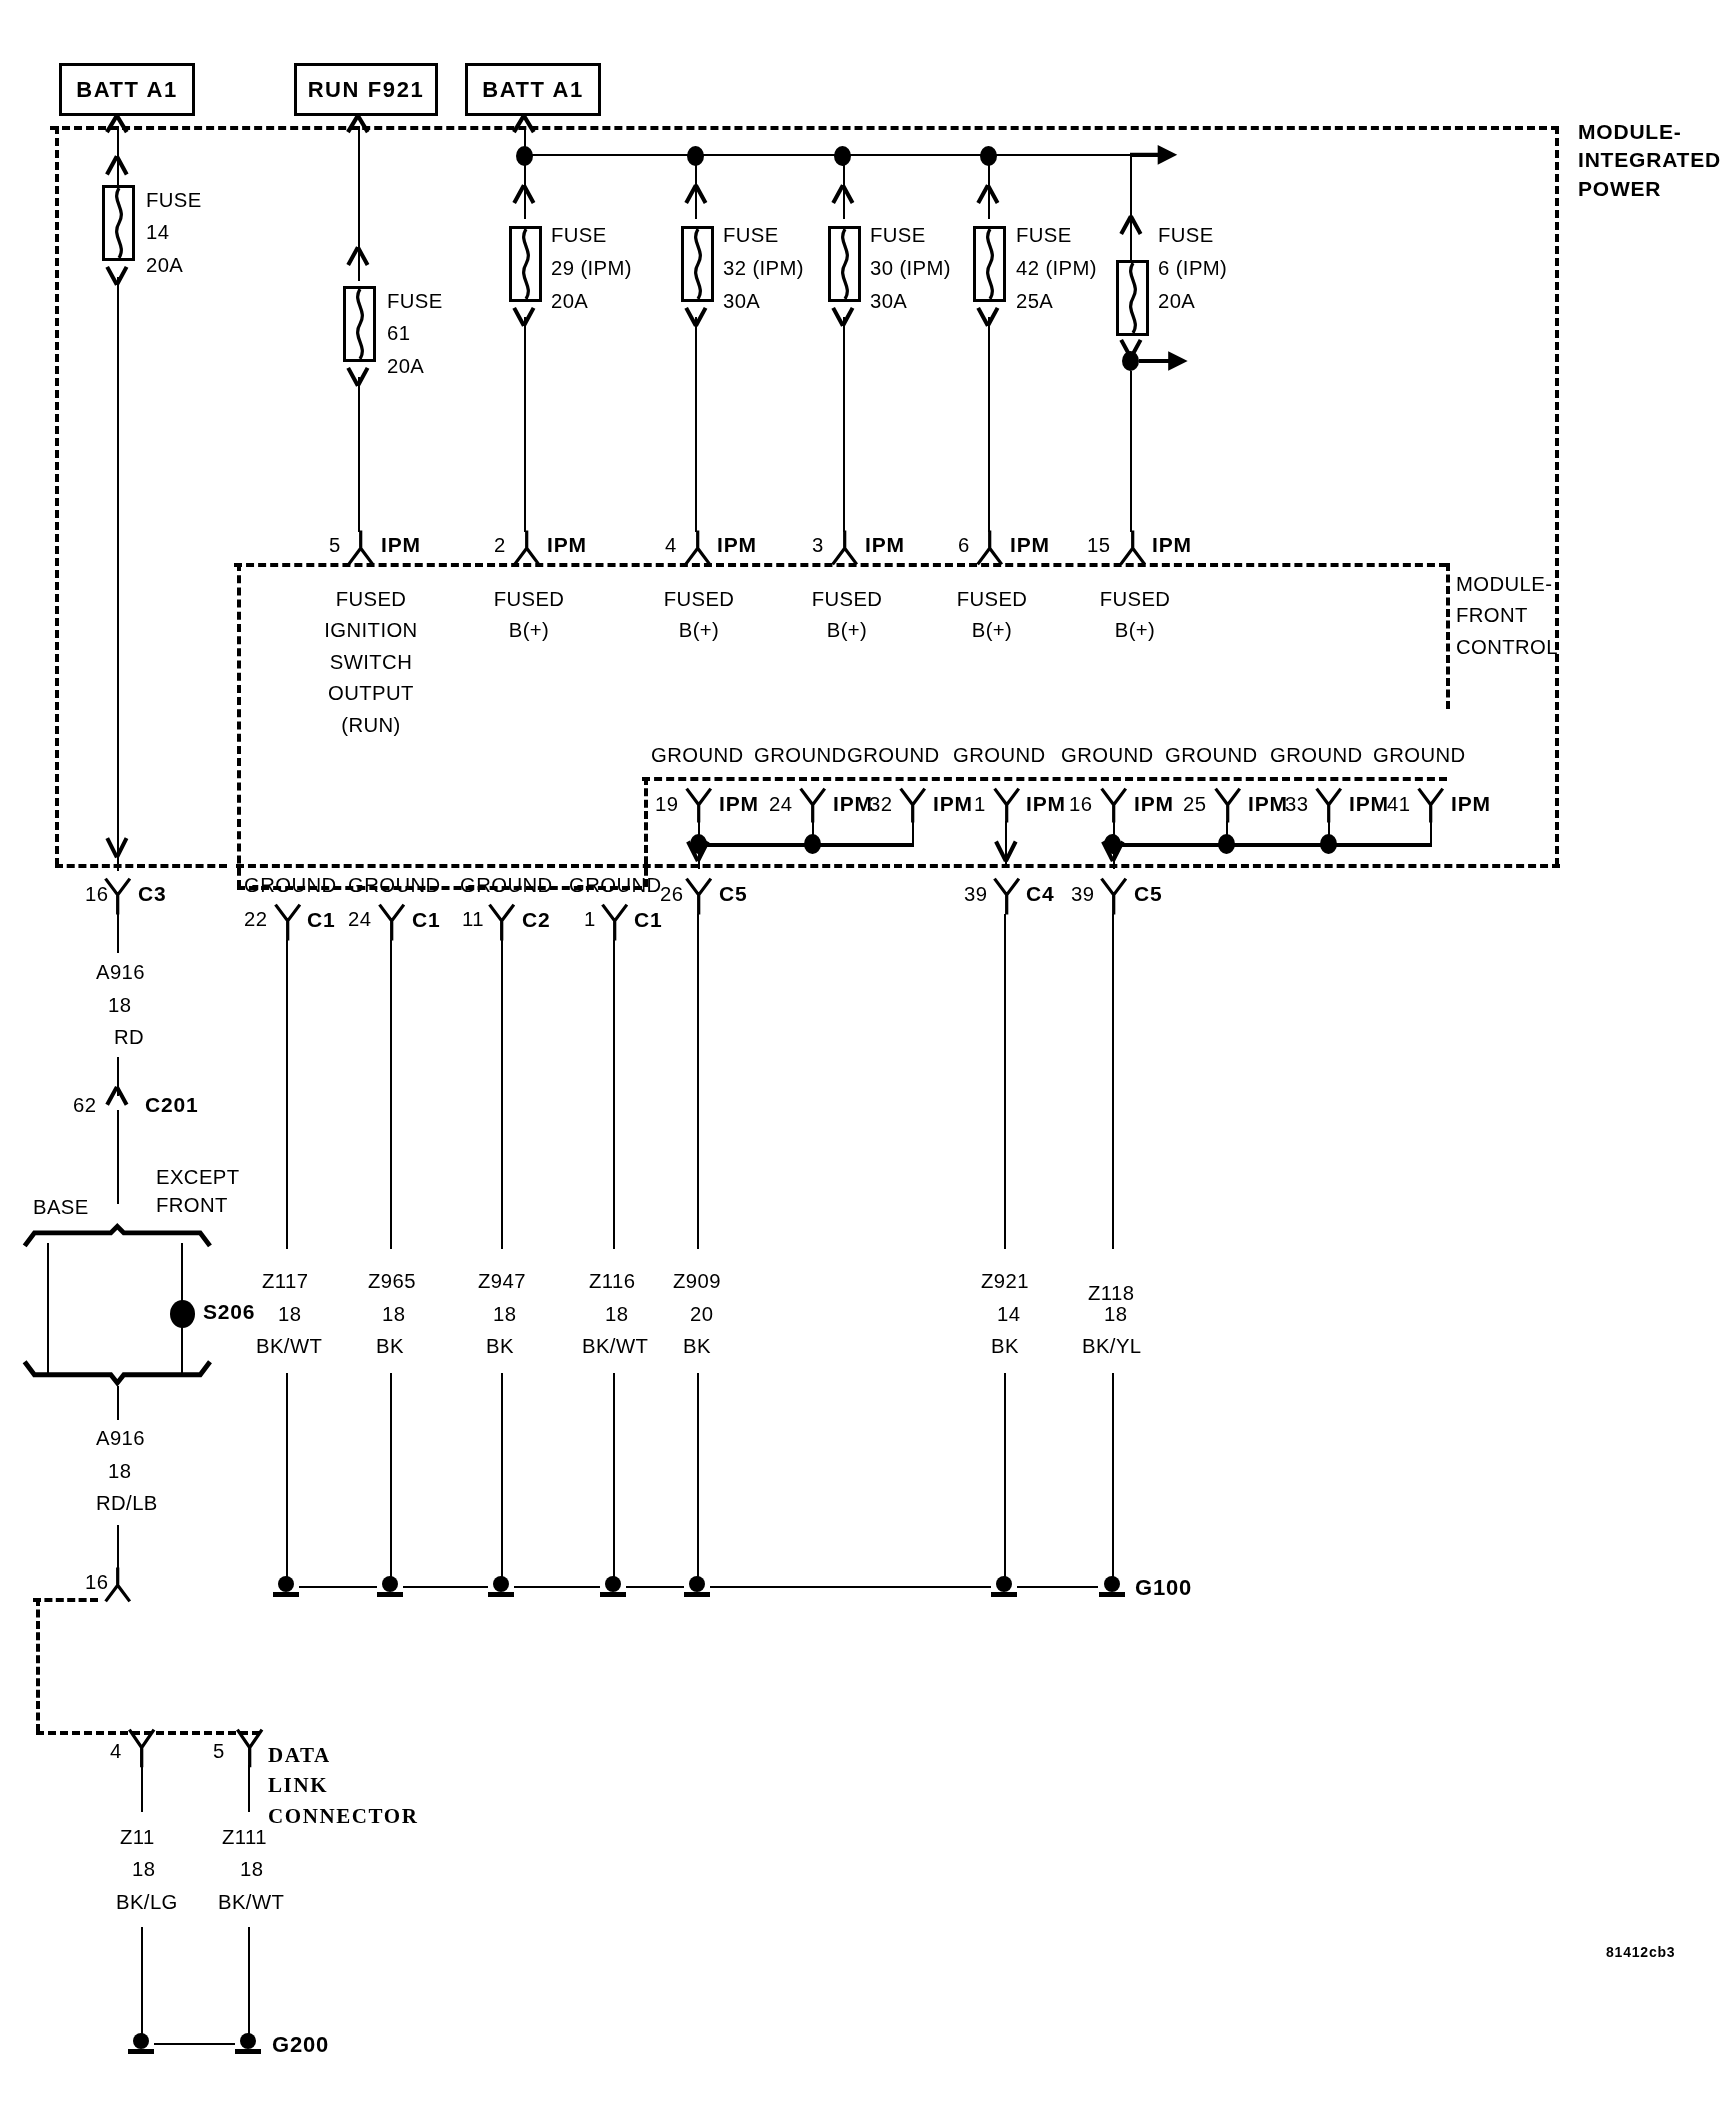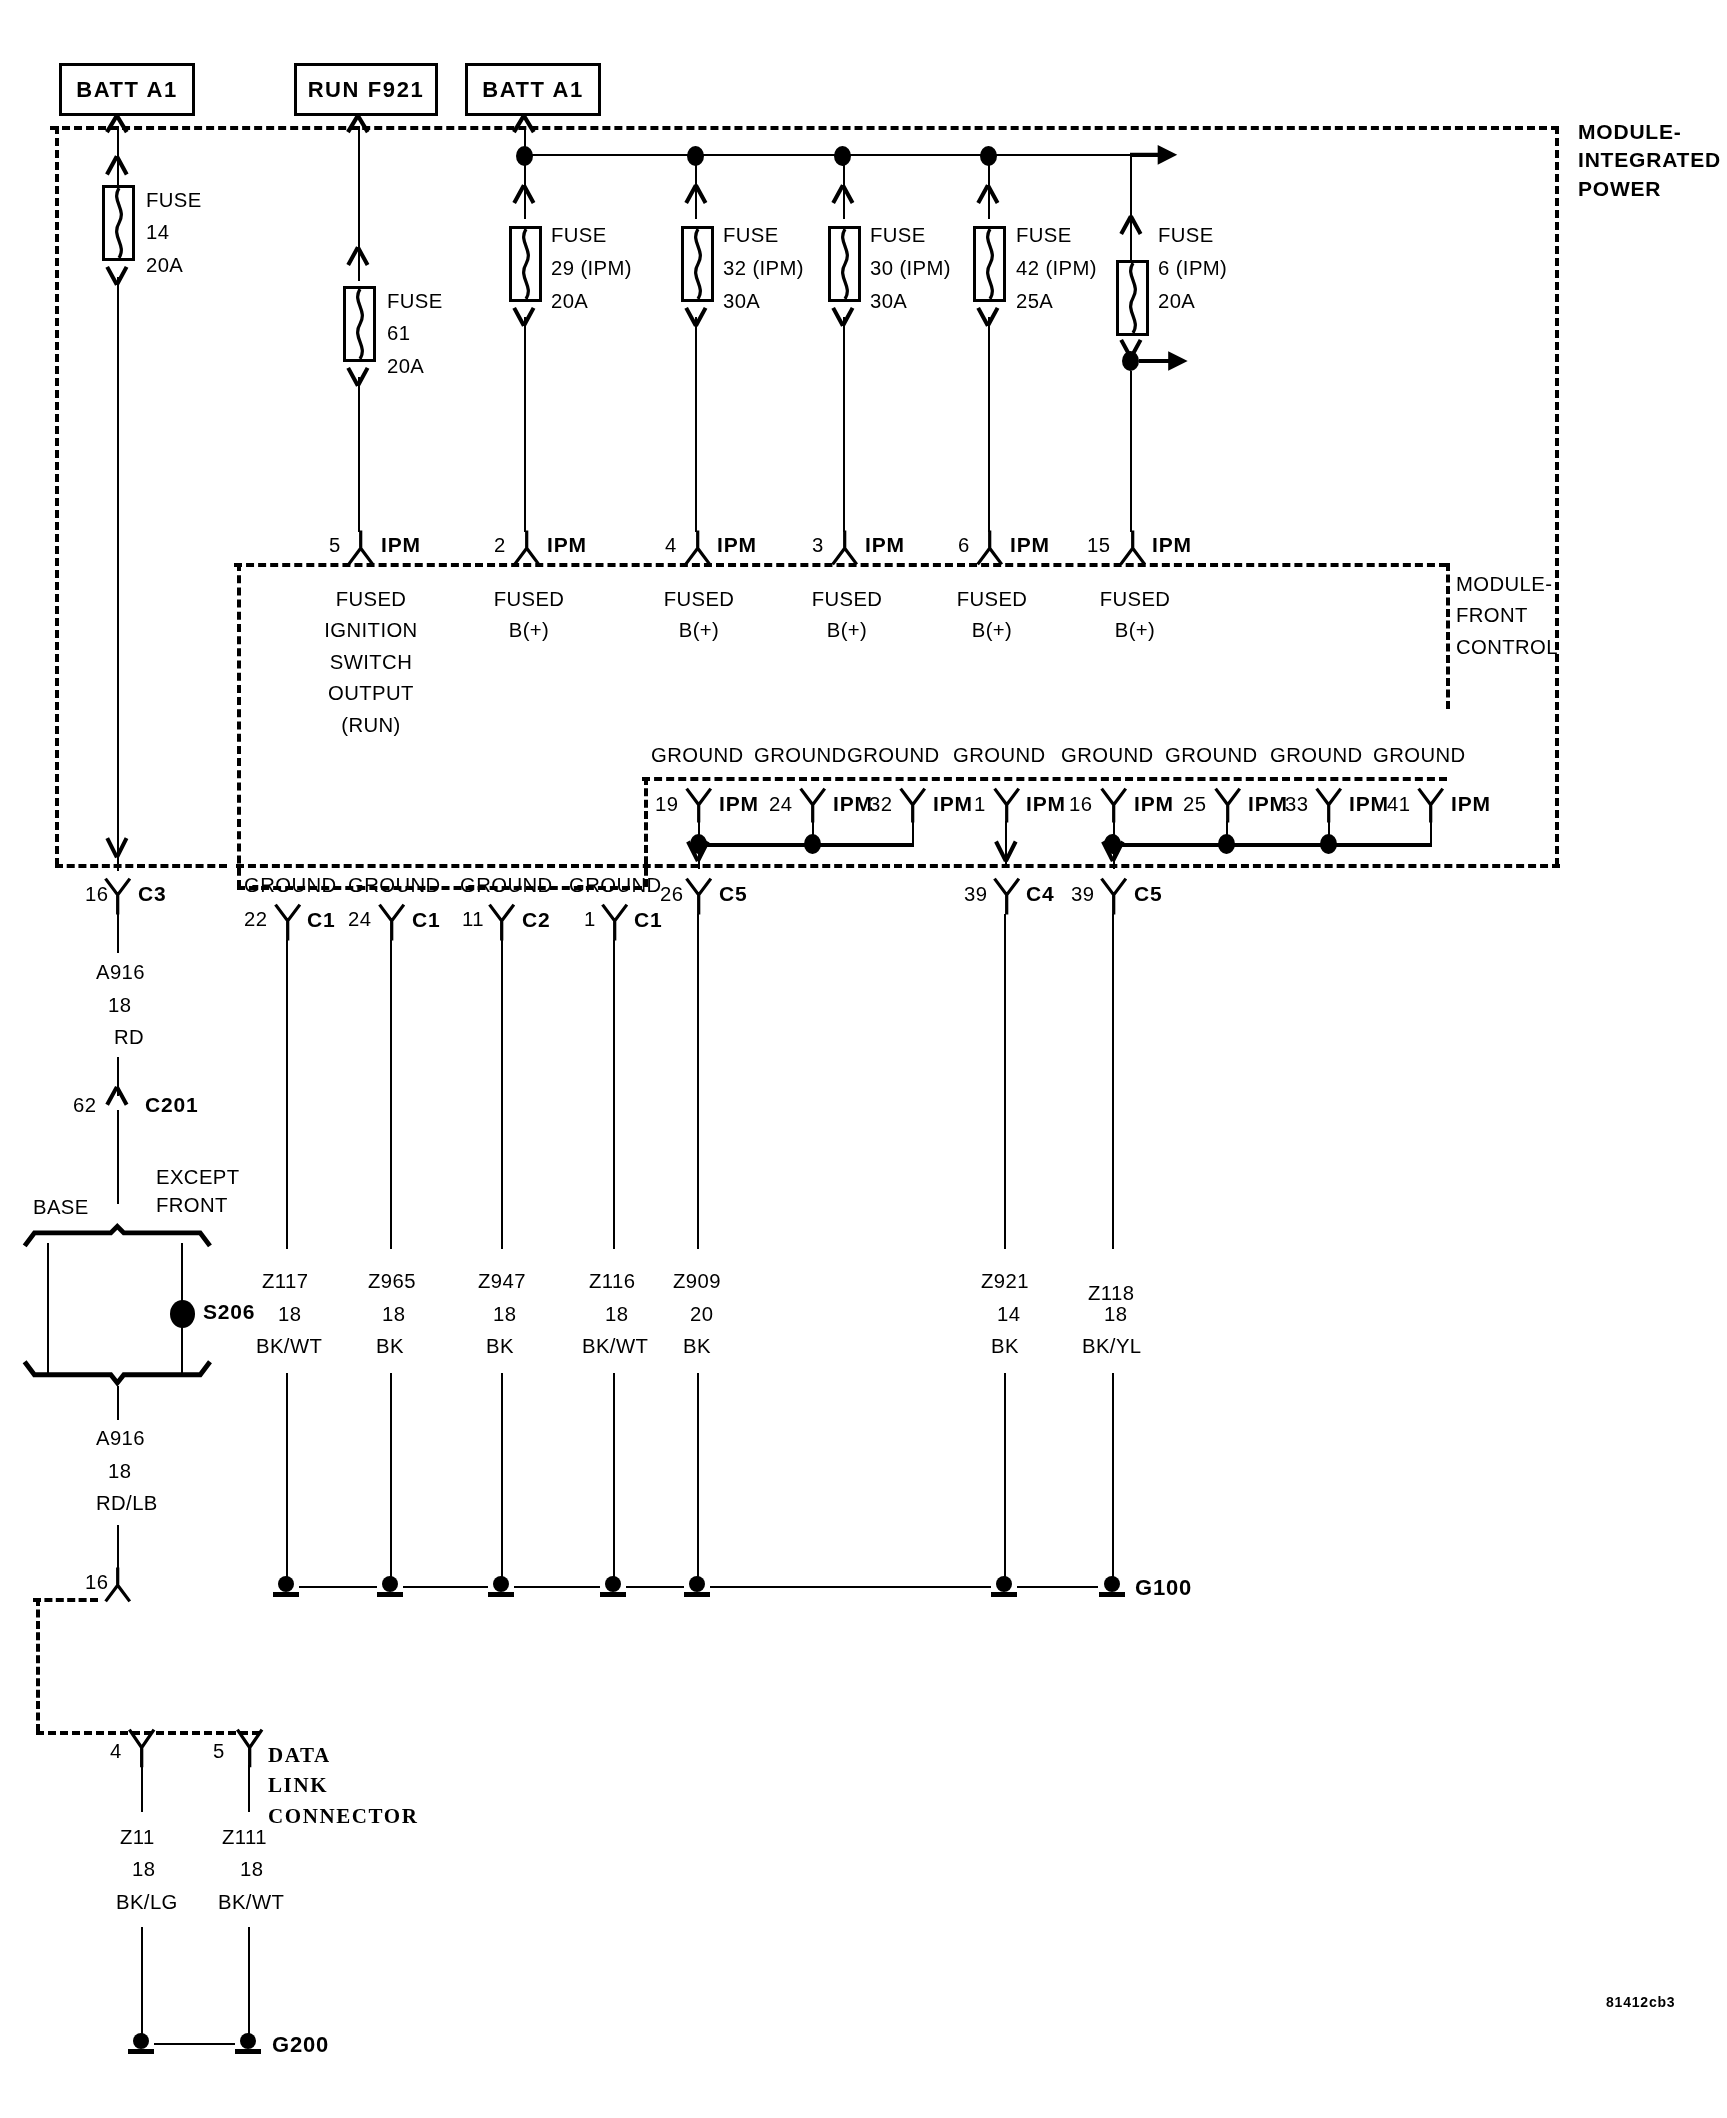--- a/index.html
+++ b/index.html
@@ -565,16 +565,16 @@
     <div class="bulb"></div>
       <div class="bar"></div>
   </div>
   <div class="hline" style="left:1017px;top:1586px;width:81px;"></div>
   <div class="gnd" style="left:1099px;top:1576px;width:26px;height:21px;">
     <div class="bulb"></div>
       <div class="bar"></div>
   </div>
   <div class="txt bold" style="left:1135px;top:1575px;font-size:22px;">G100</div>
 
-  <div class="code" style="left:1570px;top:1994px;padding-left:36px;">81412cb3</div>
+  <div class="code" style="left:1570px;top:1944px;padding-left:36px;">81412cb3</div>
 
 </div>
 
 
 </body></html>

